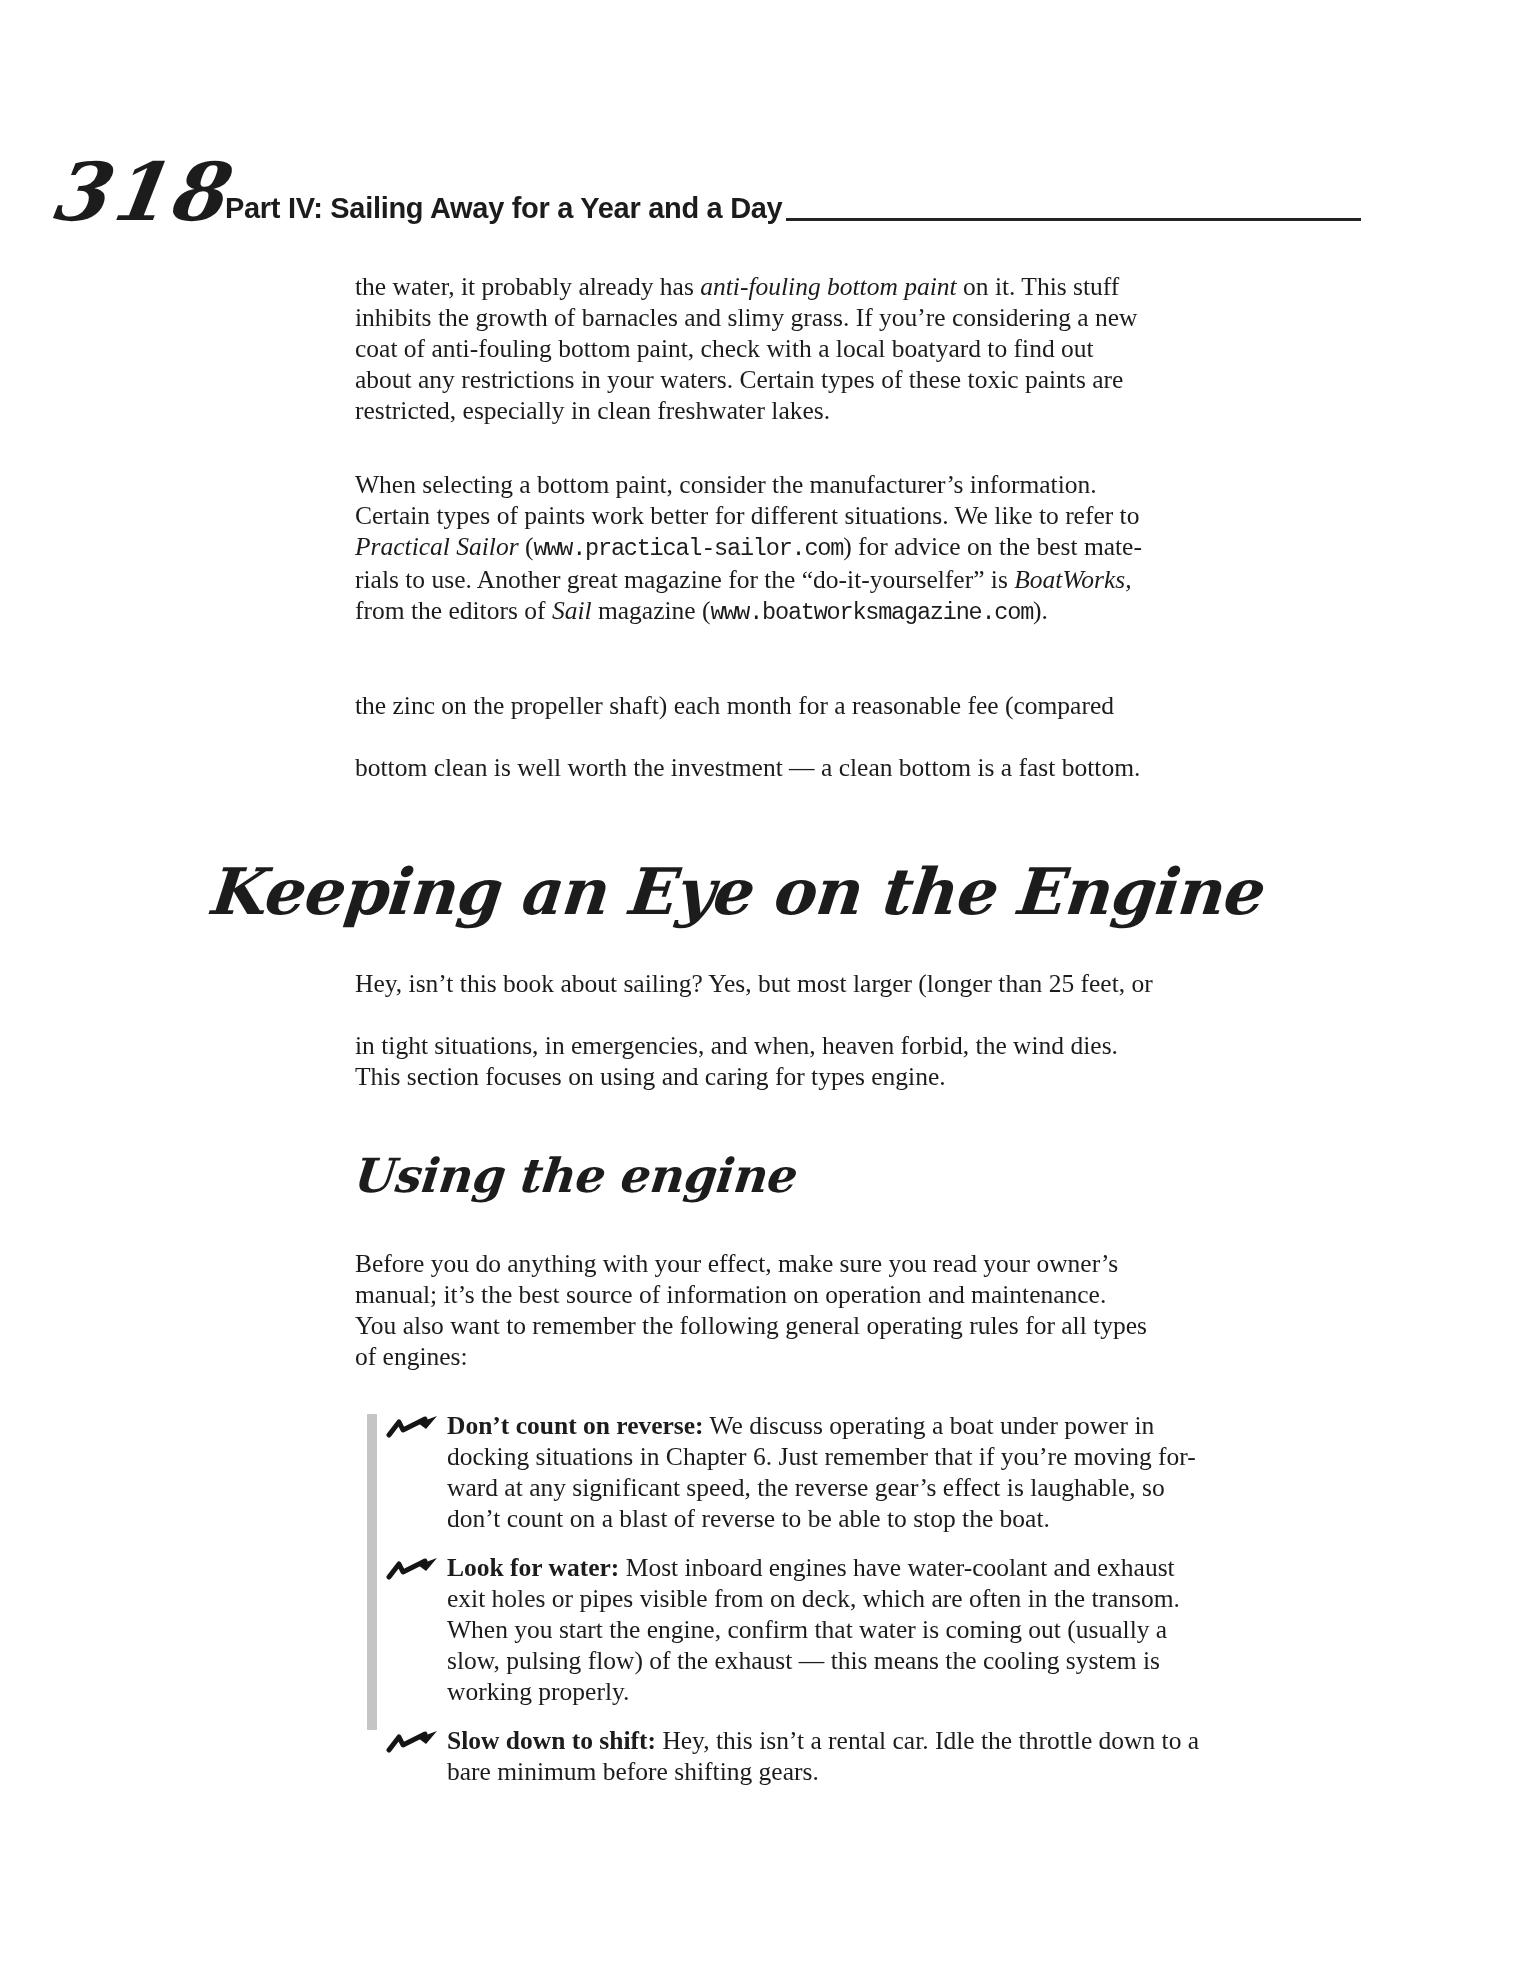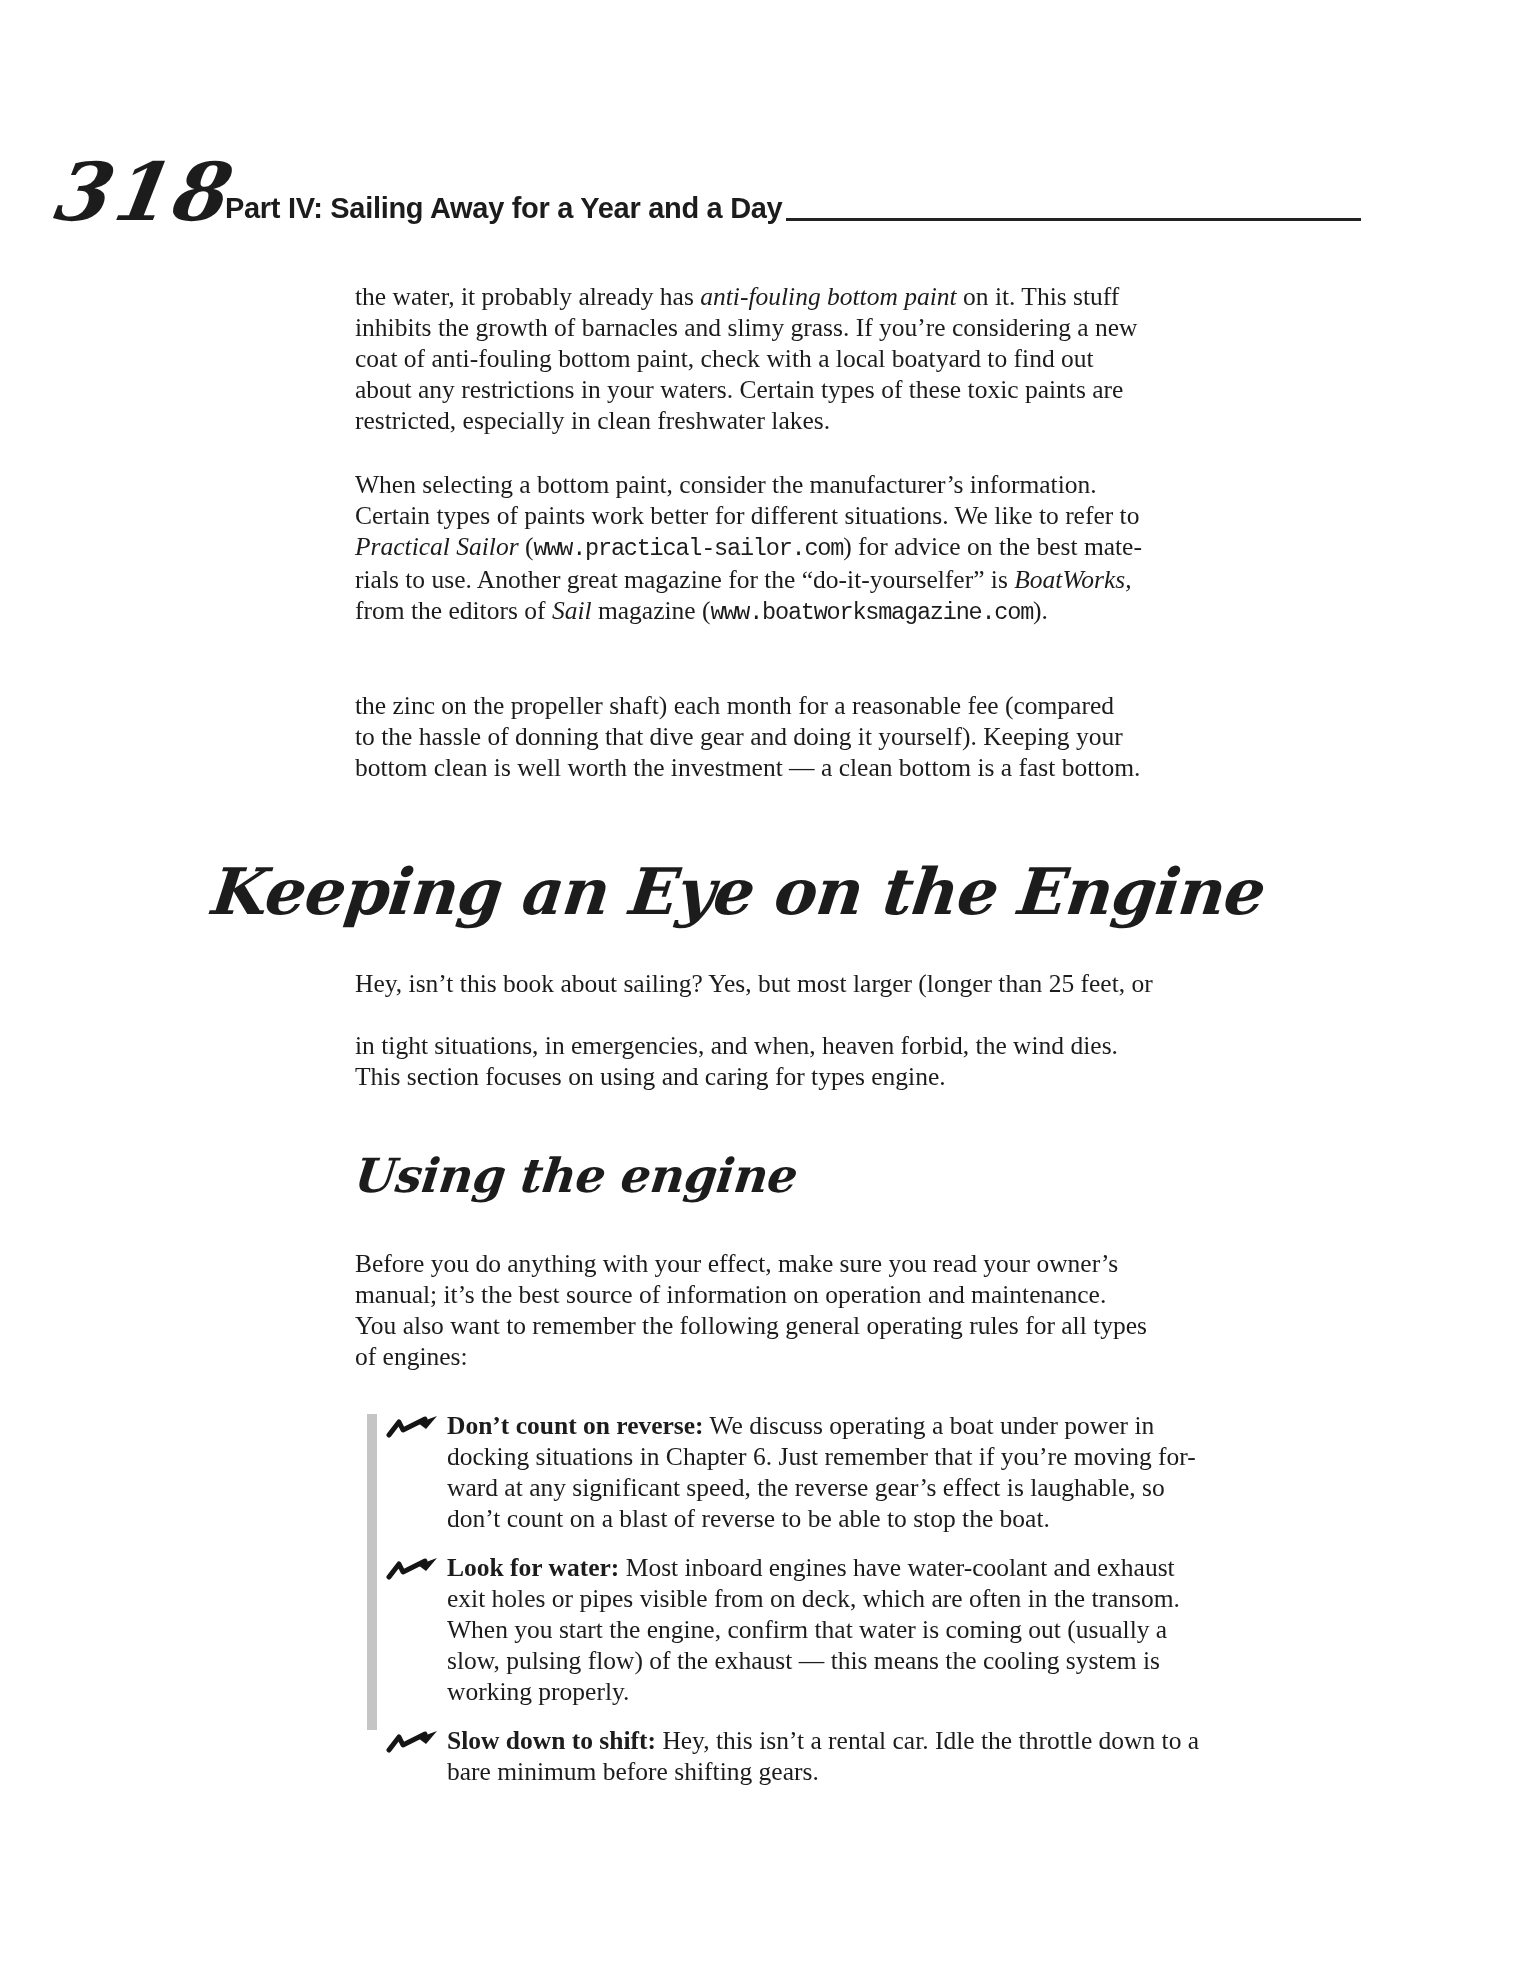--- a/index.html
+++ b/index.html
@@ -33,21 +33,21 @@
   .rh-rule{
     flex:1;height:0;
     border-bottom:3.5px solid #232323;
     margin:0 2px 5px 4px;
   }
   
   .para{
     position:absolute;left:355px;width:1000px;
     font-size:25.5px;line-height:31px;
   }
-  #p1{top:281px}
+  #p1{top:271px}
   #p2{top:469px}
   #p3{top:659px}
   #p4{top:968px}
   #p5{top:1248px}
   .seg-i{font-style:italic;}
   .seg-b{font-weight:700;}
   .seg-m{
     font-family:"Liberation Mono",monospace;
     font-size:23.5px;letter-spacing:-1.2px;
   }
@@ -102,21 +102,21 @@
 
   <div class="running-head">
     <span class="rh-title">Part IV: Sailing Away for a Year and a Day</span>
     <span class="rh-rule"></span>
   </div>
 
   <div class="para" id="p1"><span>the water, it probably already has </span><span class="seg-i">anti-fouling bottom paint</span><span> on it. This stuff</span><br><span>inhibits the growth of barnacles and slimy grass. If you’re considering a new</span><br><span>coat of anti-fouling bottom paint, check with a local boatyard to find out</span><br><span>about any restrictions in your waters. Certain types of these toxic paints are</span><br><span>restricted, especially in clean freshwater lakes.</span></div>
 
   <div class="para" id="p2"><span>When selecting a bottom paint, consider the manufacturer’s information.</span><br><span>Certain types of paints work better for different situations. We like to refer to</span><br><span class="seg-i">Practical Sailor</span><span> (</span><span class="seg-m">www.practical-sailor.com</span><span>) for advice on the best mate-</span><br><span>rials to use. Another great magazine for the “do-it-yourselfer” is </span><span class="seg-i">BoatWorks,</span><br><span>from the editors of </span><span class="seg-i">Sail</span><span> magazine (</span><span class="seg-m">www.boatworksmagazine.com</span><span>).</span></div>
 
-  <div class="para" id="p3"><br><span>the zinc on the propeller shaft) each month for a reasonable fee (compared</span><br><span>to the hassle of donning that dive gear and doing it yourself). Keeping your</span><br><span>bottom clean is well worth the investment — a clean bottom is a fast bottom.</span></div>
+  <div class="para" id="p3"><br><span>the zinc on the propeller shaft) each month for a reasonable fee (compared</span><br><br><span>bottom clean is well worth the investment — a clean bottom is a fast bottom.</span></div>
 
   <div class="h1">Keeping an Eye on the Engine</div>
 
   <div class="para" id="p4"><span>Hey, isn’t this book about sailing? Yes, but most larger (longer than 25 feet, or</span><br><br><span>in tight situations, in emergencies, and when, heaven forbid, the wind dies.</span><br><span>This section focuses on using and caring for types engine.</span></div>
 
   <div class="h2">Using the engine</div>
 
   <div class="para" id="p5"><span>Before you do anything with your effect, make sure you read your owner’s</span><br><span>manual; it’s the best source of information on operation and maintenance.</span><br><span>You also want to remember the following general operating rules for all types</span><br><span>of engines:</span></div>
 
   <ul class="bullets">

